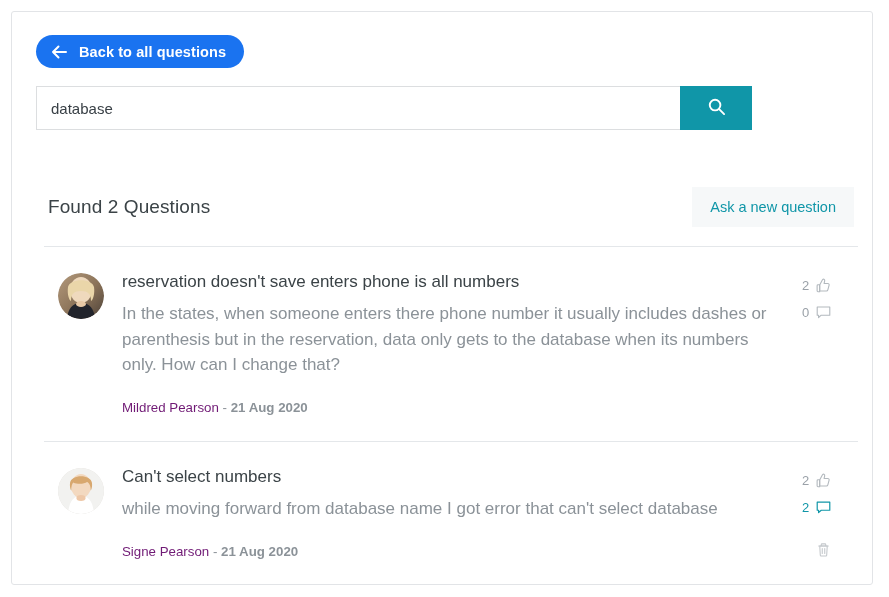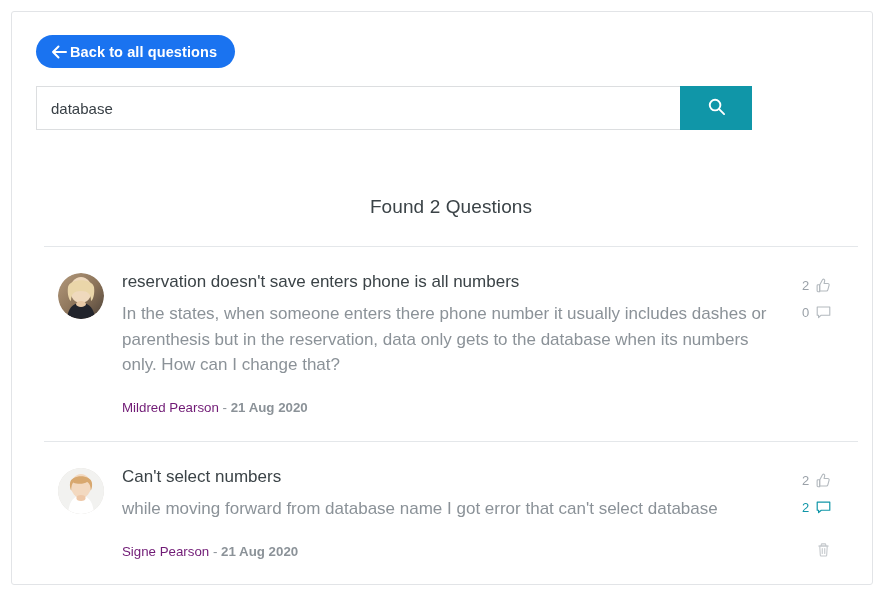--- a/index.html
+++ b/index.html
@@ -37,21 +37,21 @@
     border: none;
     border-radius: 17px;
     background: #1a73f0;
     color: #ffffff;
     font-family: "Liberation Sans", sans-serif;
     font-size: 14.5px;
     font-weight: 600;
     letter-spacing: .1px;
     display: flex;
     align-items: center;
-    gap: 3px;
+    gap: 12px;
     cursor: pointer;
     white-space: nowrap;
   }
   .back-arrow {
     display: inline-flex;
     align-items: center;
     line-height: 1;
   }
 
   
@@ -93,21 +93,21 @@
 
   
   .results-header {
     position: absolute;
     left: 36px;
     top: 165px;
     width: 806px;
     height: 60px;
     display: flex;
     align-items: center;
-    justify-content: center;
+    justify-content: space-between;
   }
   .found-label {
     font-size: 19px;
     color: #3b4347;
     font-weight: 400;
     letter-spacing: .1px;
   }
   .ask-btn {
     background: #f6f8f9;
     border: none;
@@ -223,20 +223,21 @@
         <svg width="19" height="19" viewBox="0 0 20 20" fill="none">
           <circle cx="8.5" cy="8.5" r="5.6" stroke="#ffffff" stroke-width="2"></circle>
           <path d="M12.8 12.8L18 18" stroke="#ffffff" stroke-width="2" stroke-linecap="round"></path>
         </svg>
       </span>
     </button>
   </div>
 
   <div class="results-header">
     <div class="found-label">Found 2 Questions</div>
+    <button class="ask-btn">Ask a new question</button>
   </div>
 
   <div class="q-list">
 
     <div class="q-item">
       <div class="q-avatar">
         <svg width="46" height="46" viewBox="0 0 46 46">
           <defs>
             <clipPath id="c1">
                 <circle cx="23" cy="23" r="23"></circle>

